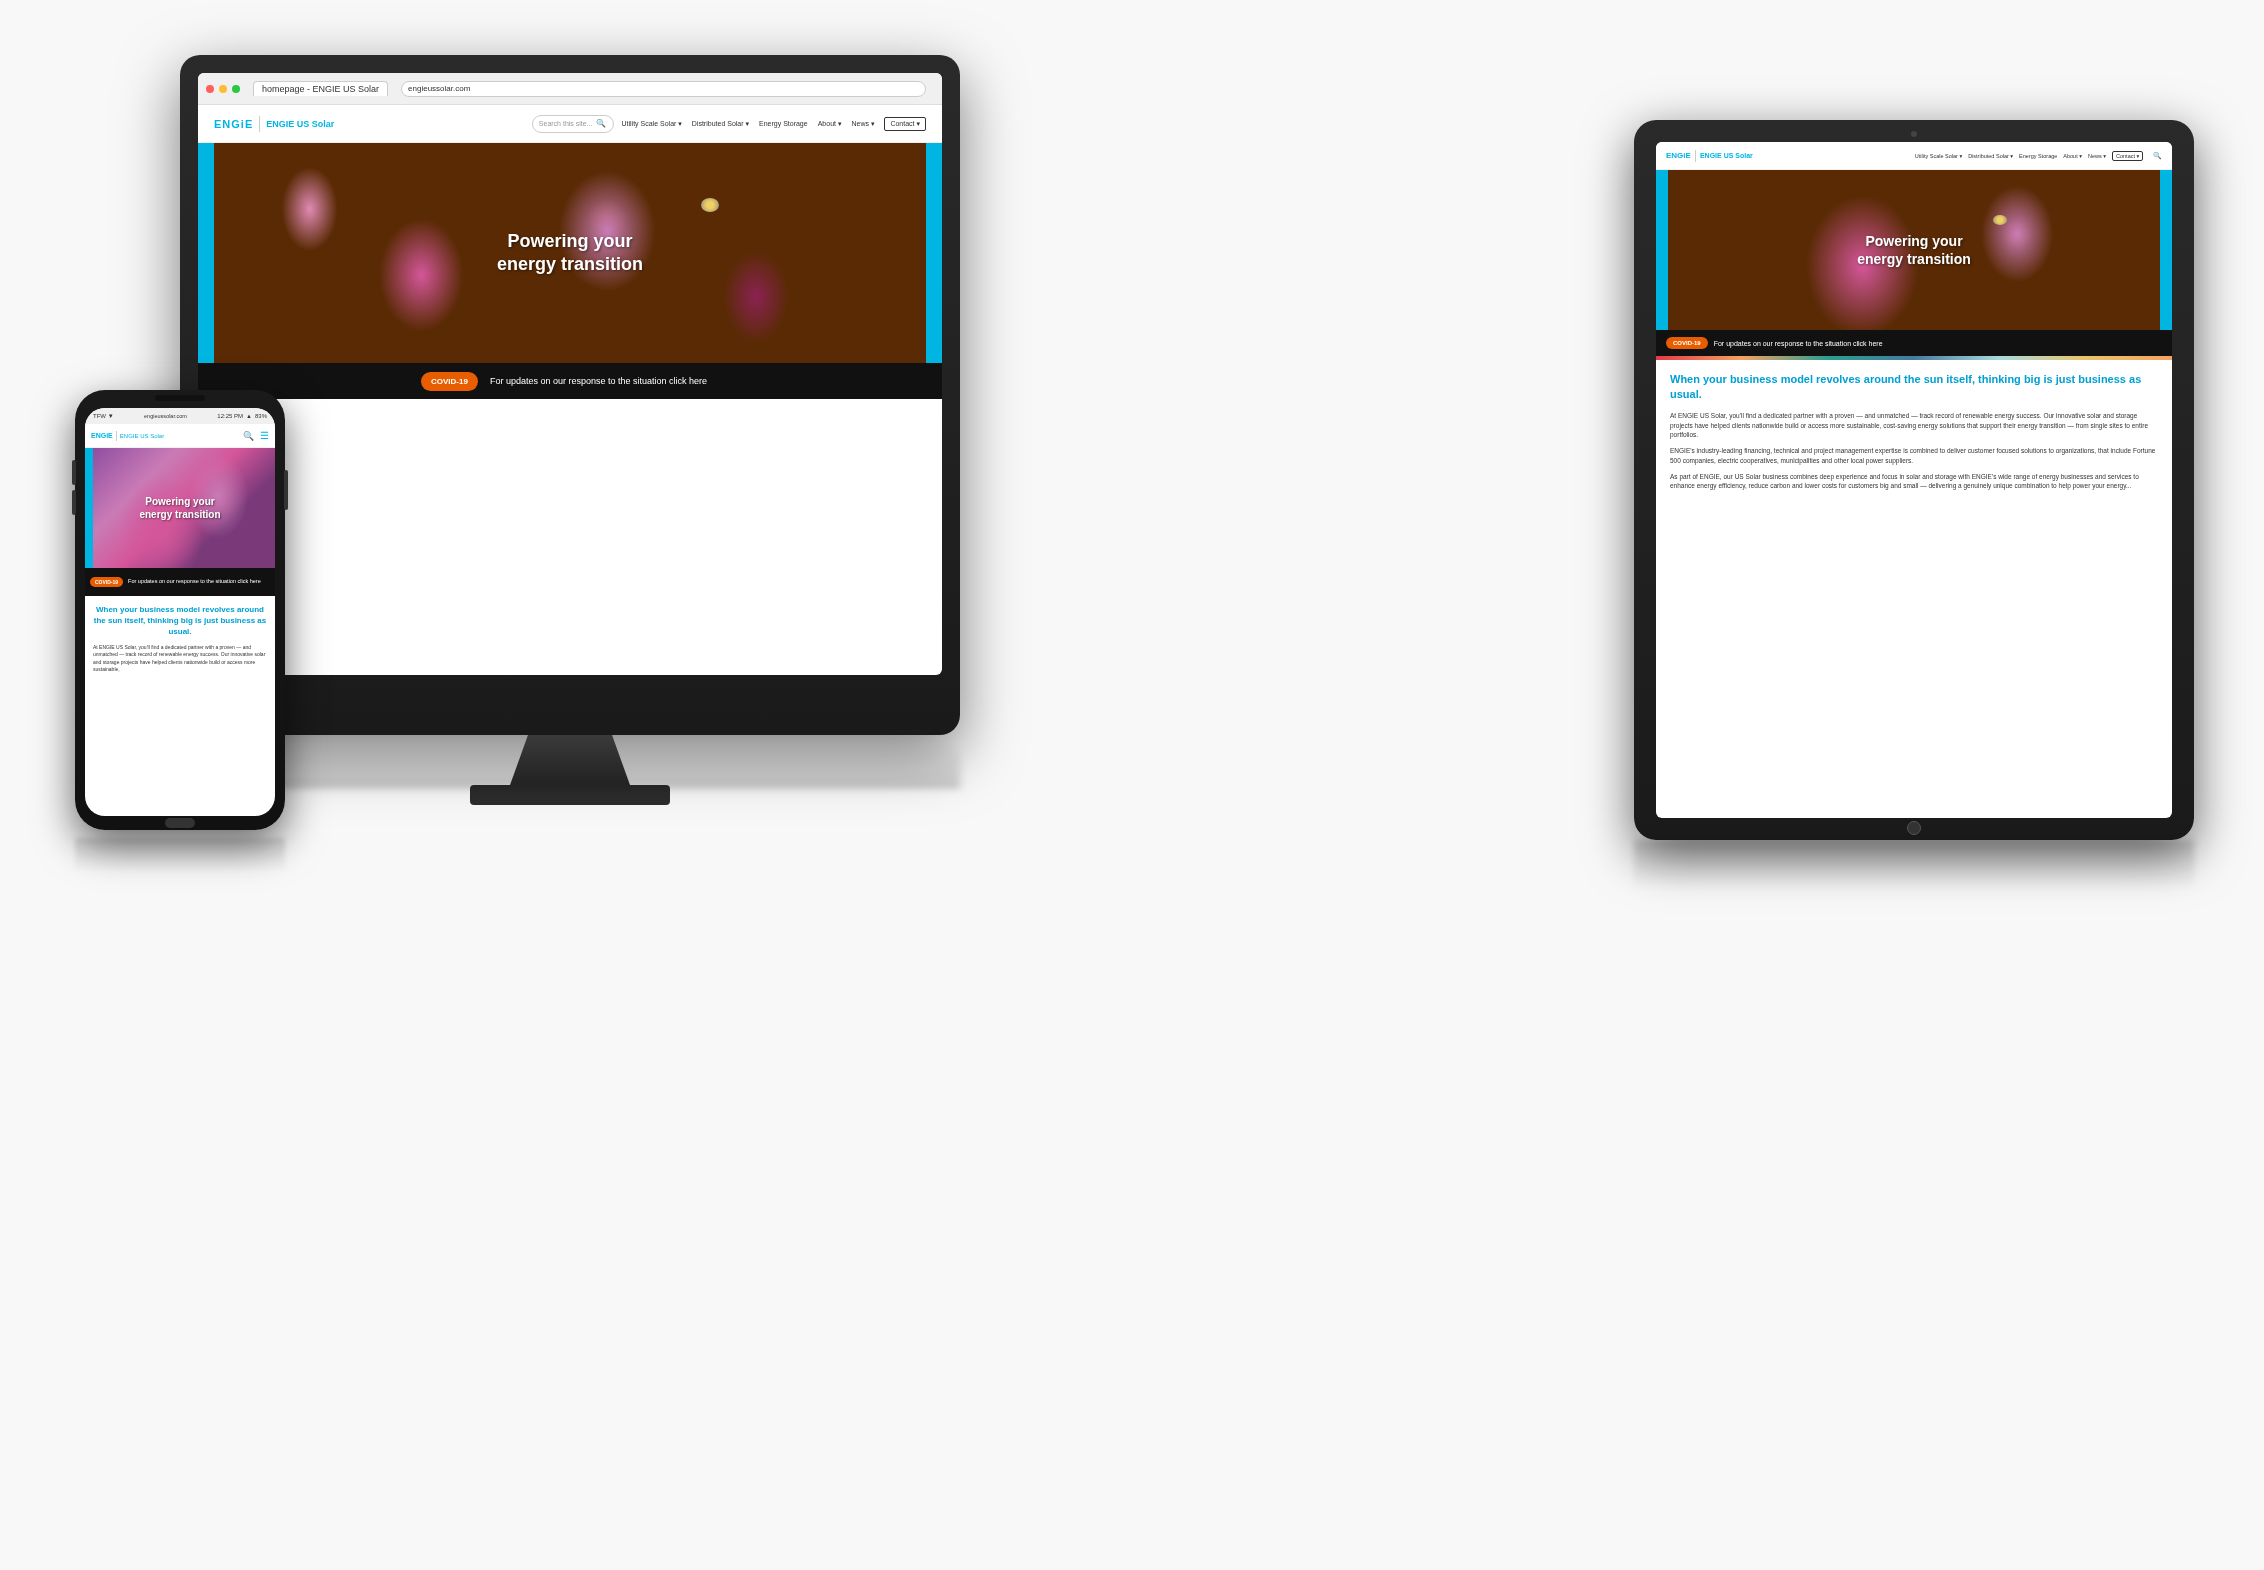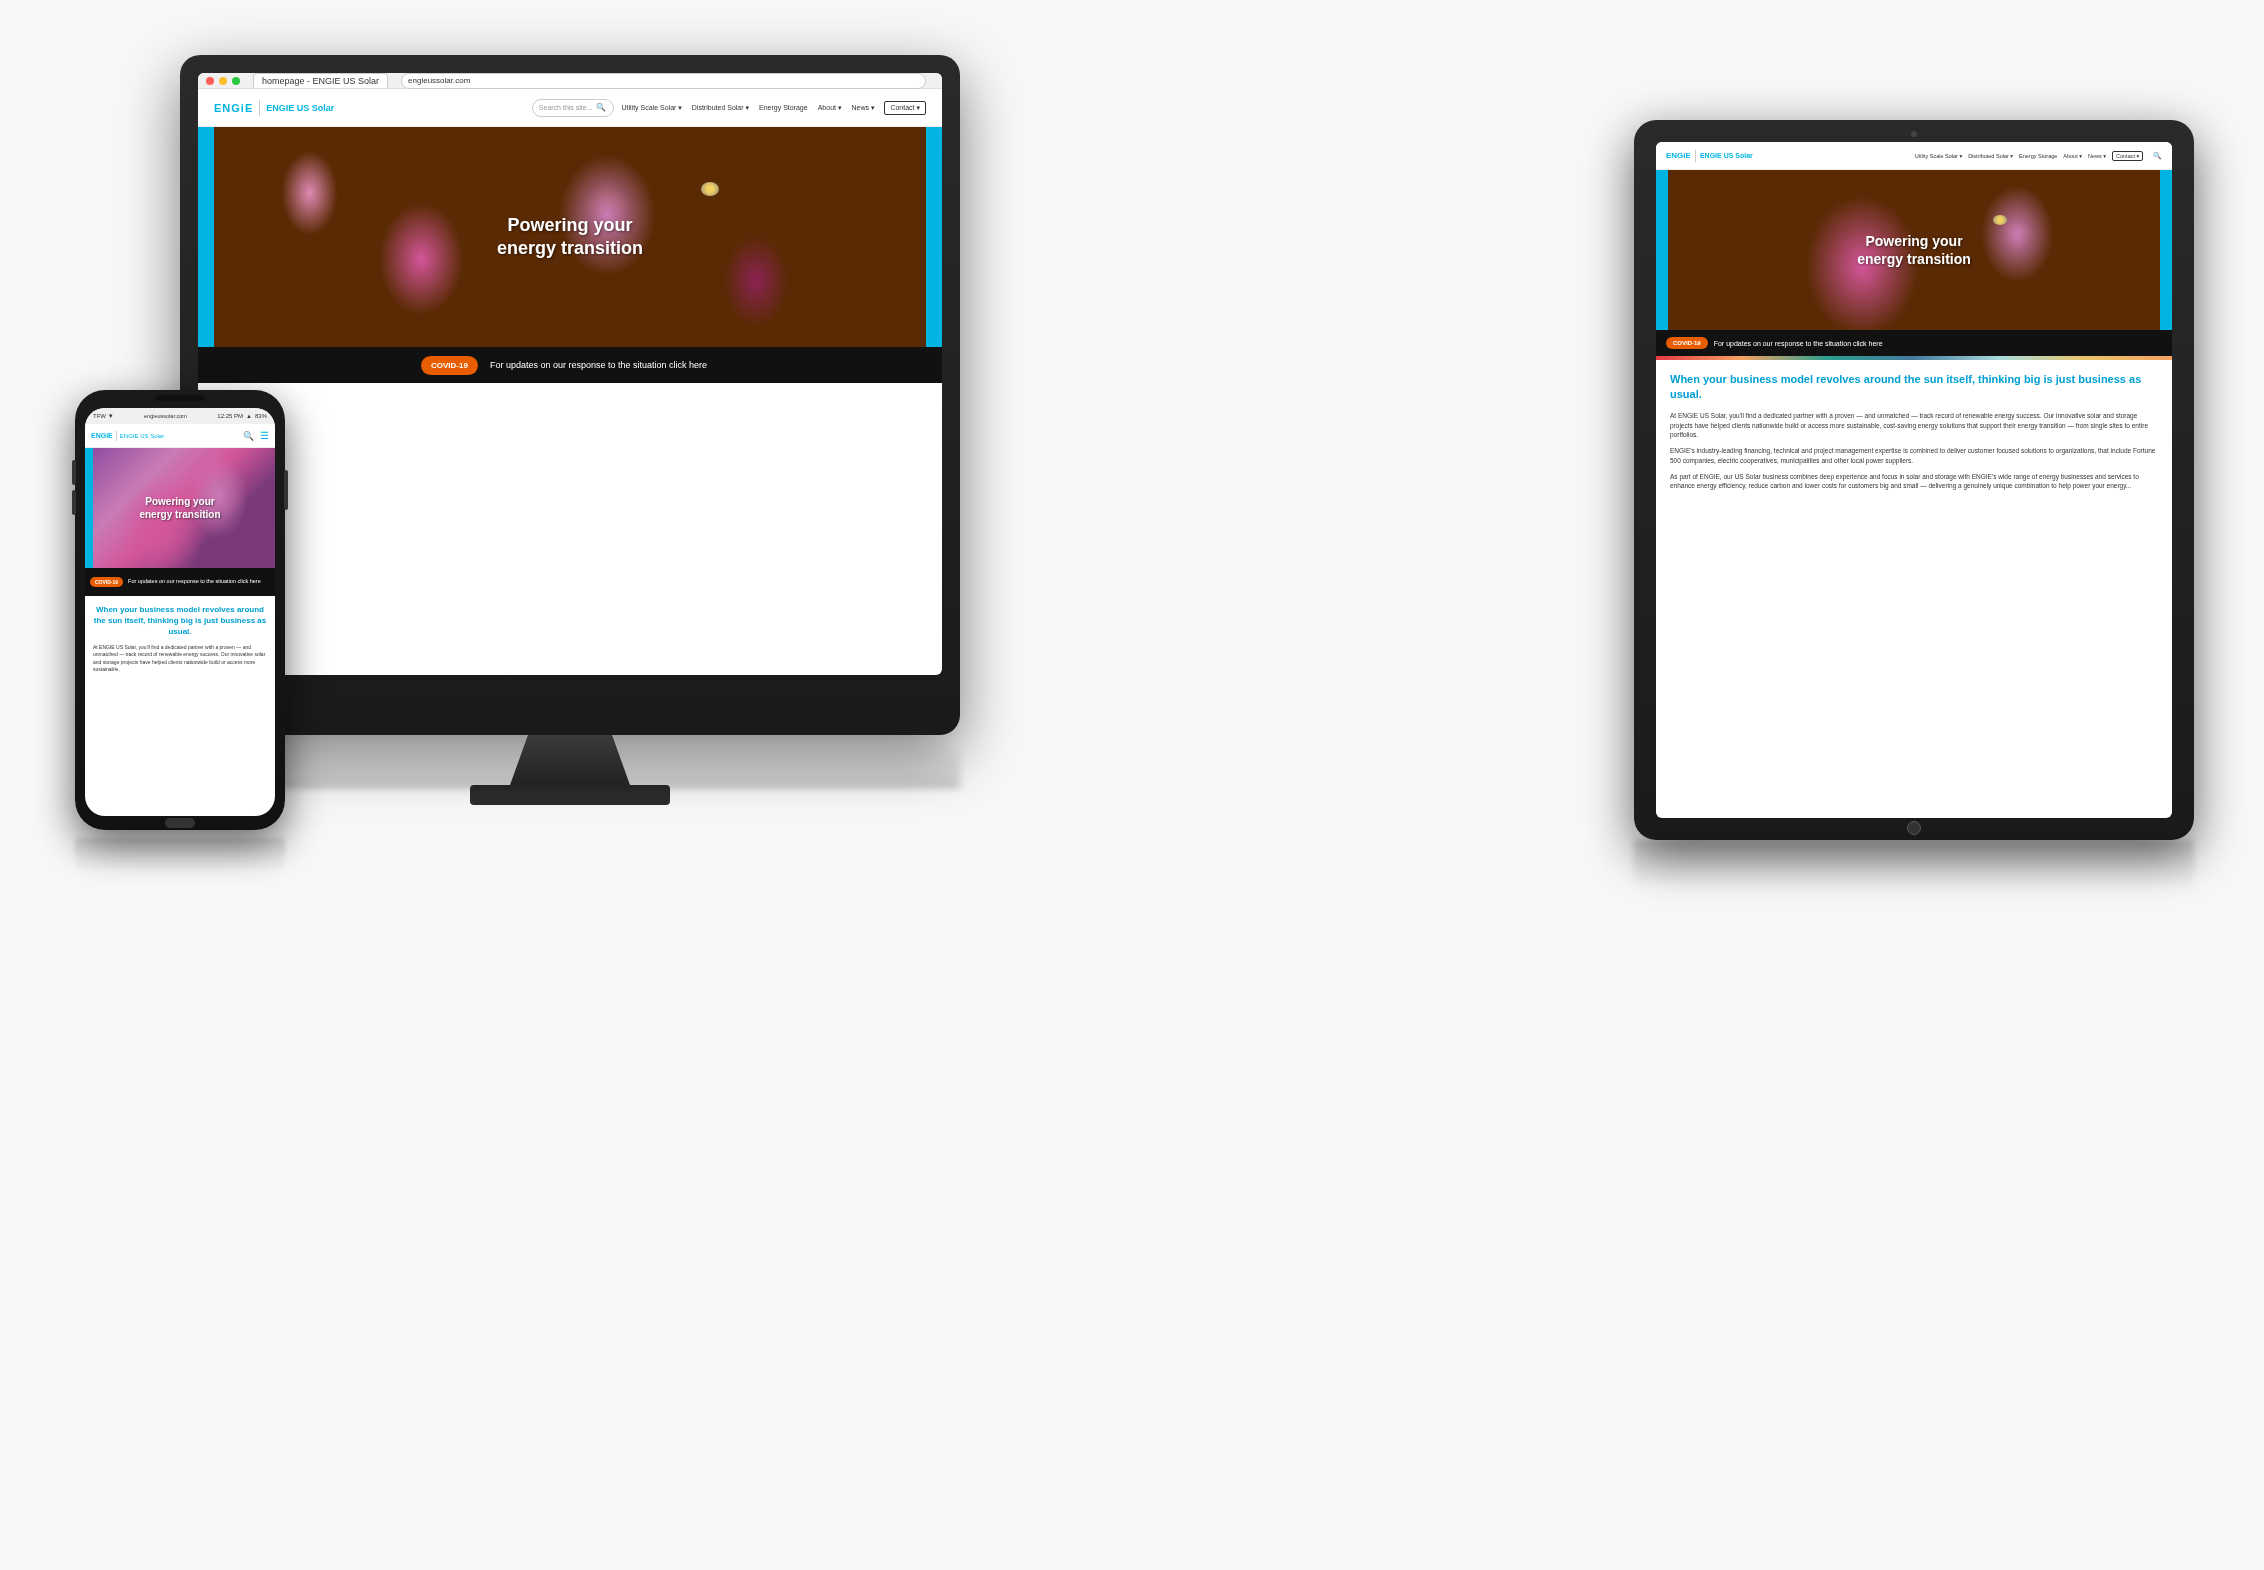--- a/index.html
+++ b/index.html
@@ -80,21 +80,21 @@
       transform: translateX(-50%);
       width: 18px;
       height: 18px;
       color: #555;
       font-size: 16px;
       text-align: center;
     }
 
     
     .browser-chrome {
-      height: 16px;
+      height: 32px;
       background: #f0f0f0;
       border-bottom: 1px solid #ddd;
       display: flex;
       align-items: center;
       padding: 0 8px;
       gap: 5px;
       text-align: center;
     }
 
     .traffic-light {

